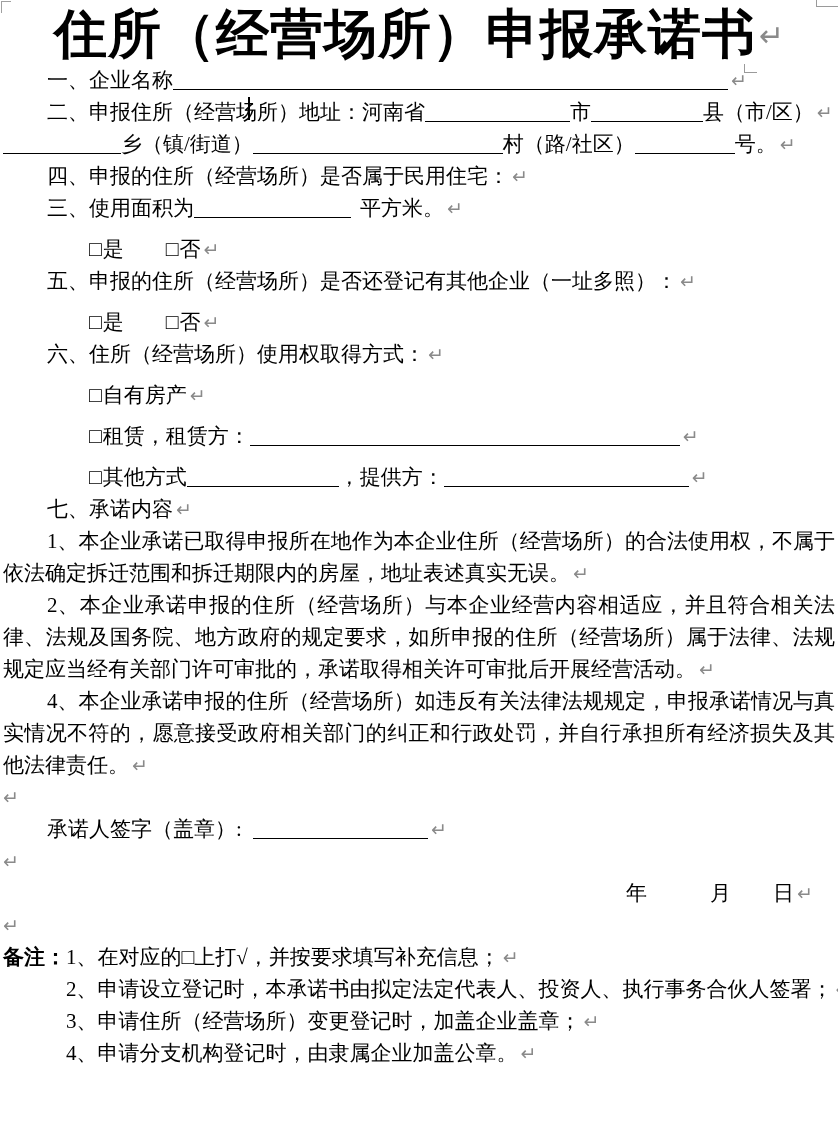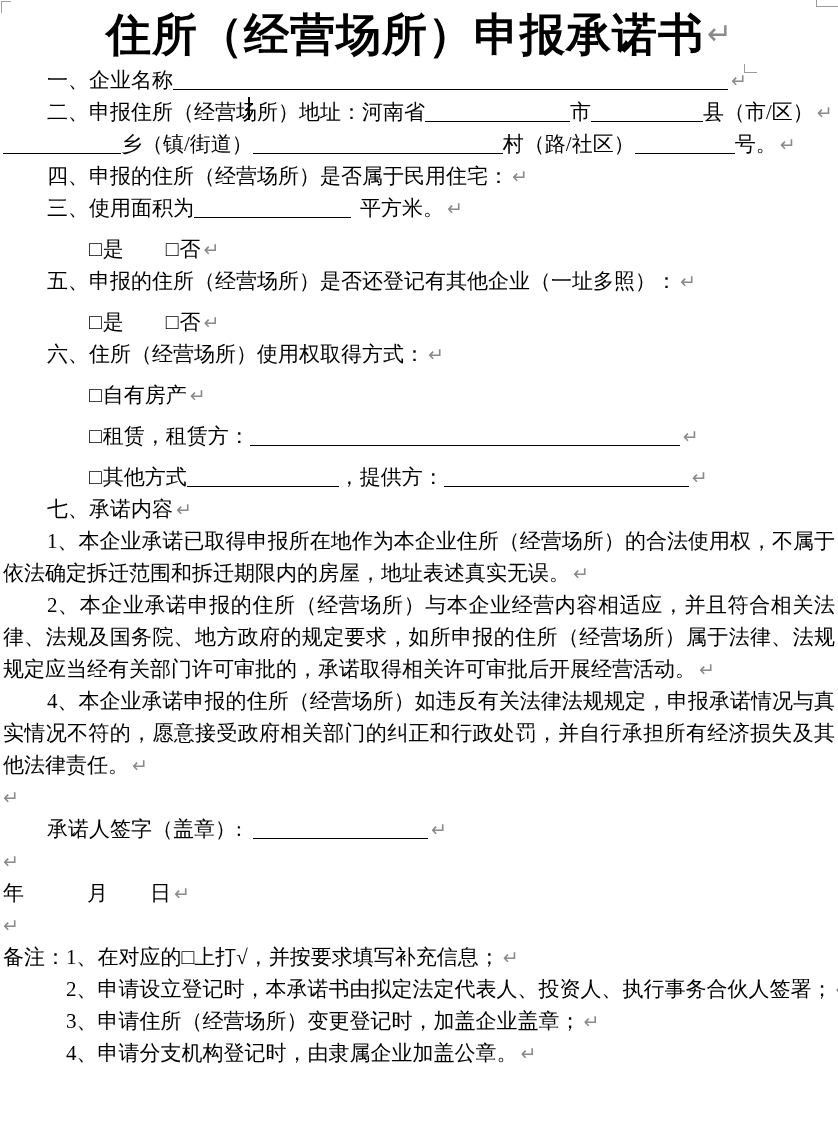--- a/index.html
+++ b/index.html
@@ -8,43 +8,43 @@
     width:838px;height:1140px;
     box-sizing:border-box;
     padding:6px 3px 0 3px;
     overflow:hidden;
     background:#fff;
     color:#000;
     font-family:"Liberation Serif","DejaVu Serif",serif;
     font-size:21px;
   }
   .title-row{height:58px;line-height:56px;text-align:center;white-space:nowrap;}
-  .title-text{font-size:45px;font-weight:bold;letter-spacing:1px;}
+  .title-text{font-size:53px;font-weight:bold;letter-spacing:1px;}
   .line{height:32px;line-height:32px;white-space:nowrap;}
   .ind2{padding-left:44px;}
   .ind4{padding-left:86px;margin-top:9px;}
   .para{margin:0;line-height:32px;text-indent:44px;text-align:justify;}
   .pilcrow{
     color:#8a8a8a;
     font-family:"DejaVu Sans",sans-serif;
     font-size:19px;
     margin-left:3px;
   }
   .title-row .pilcrow{font-size:30px;vertical-align:6px;}
   .blank{
     display:inline-block;
     border-bottom:1px solid #000;
     height:20px;
     vertical-align:-3px;
   }
   .gap2{display:inline-block;width:42px;}
   .unit-gap{margin-left:9px;}
   .checkbox{letter-spacing:1px;}
-  .date-row{text-align:left;padding-right:22px;}
-  .notes-label{font-weight:normal;}
+  .date-row{text-align:right;padding-right:22px;}
+  .notes-label{font-weight:bold;}
   .notes-cont{padding-left:63px;}
   .caret{position:absolute;left:248px;top:97px;width:2px;height:23px;background:#000;}
   .corner-tl{position:absolute;top:1px;left:1px;width:9px;height:11px;border-left:1px solid #a0a0a0;border-top:1px solid #a0a0a0;}
   .corner-tr{position:absolute;top:0;right:0;width:21px;height:6px;border-left:1px solid #9a9a9a;border-bottom:1px solid #9a9a9a;}
   .crop-mark{position:absolute;top:64px;left:744px;width:12px;height:8px;border-left:1px solid #9a9a9a;border-bottom:1px solid #9a9a9a;}
 </style>
 </head>
 <body>
 
 <div class="page">

